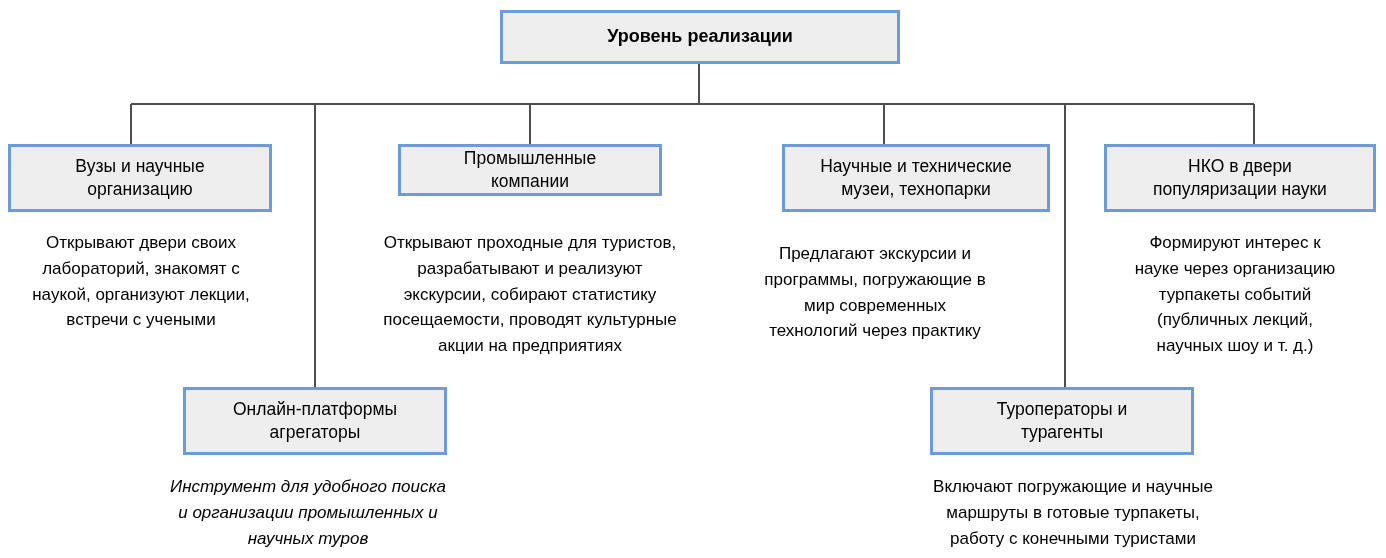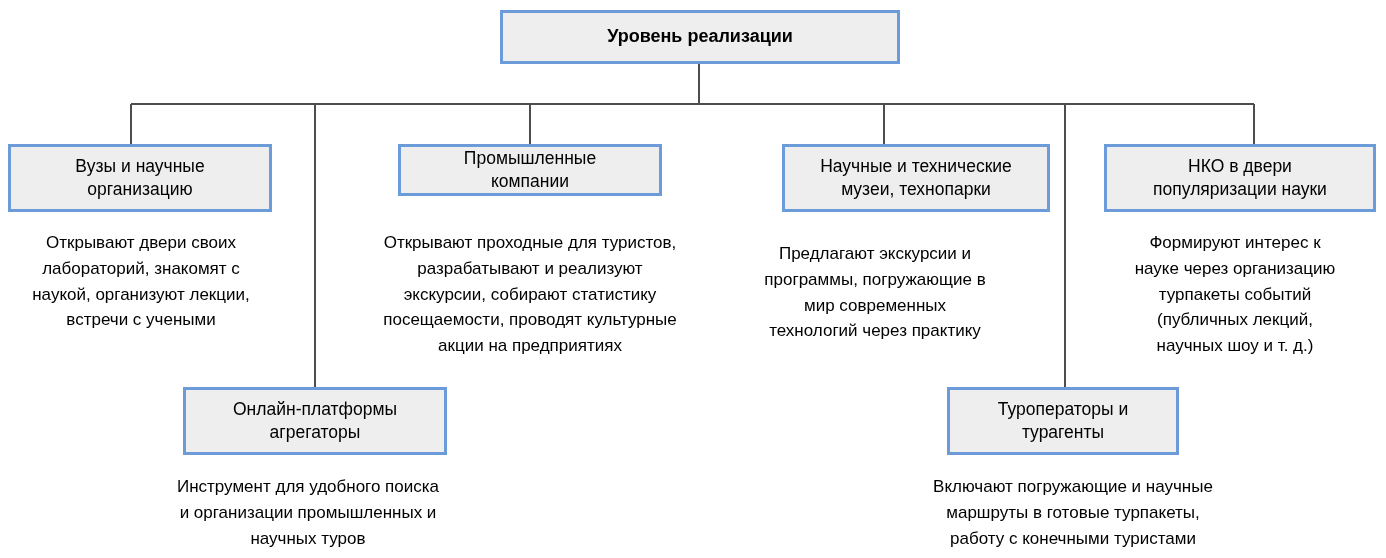--- a/index.html
+++ b/index.html
@@ -127,26 +127,26 @@
 науке через организацию
 турпакеты событий
 (публичных лекций,
 научных шоу и т. д.)</div>
 
   <div class="node" style="left:175px; top:387px; width:264px; height:68px;margin-left:8px;">
     <span class="node-label">Онлайн-платформы
 агрегаторы</span>
   </div>
 
-  <div class="node" style="left:930px; top:387px; width:232px; height:68px;margin-left:17px;">
+  <div class="node" style="left:930px; top:387px; width:264px; height:68px;">
     <span class="node-label">Туроператоры и
 турагенты</span>
   </div>
 
-  <div class="caption" style="left:118px; top:474px; width:380px;">Инструмент для удобного поиска
+  <div class="caption" style="left:118px; top:474px; width:380px;font-style:italic;">Инструмент для удобного поиска
 и организации промышленных и
 научных туров</div>
 
   <div class="caption" style="left:878px; top:474px; width:390px;">Включают погружающие и научные
 маршруты в готовые турпакеты,
 работу с конечными туристами</div>
 
 </div>
 
 </body></html>

